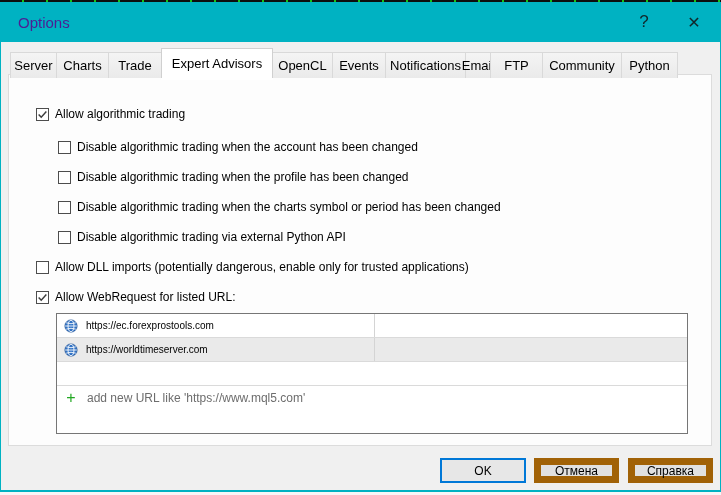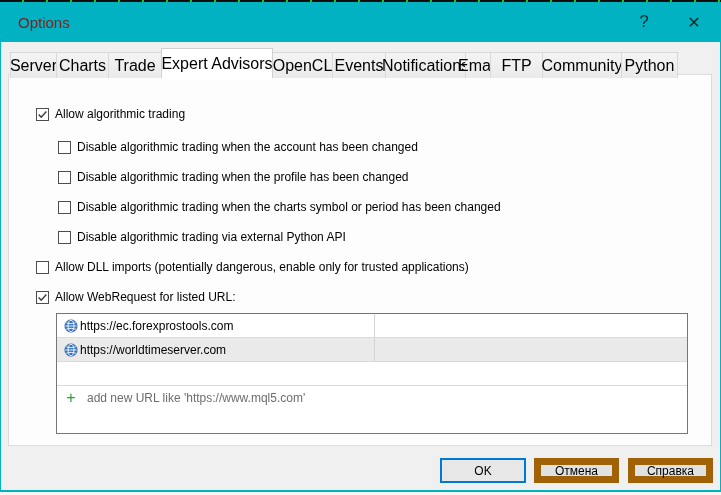--- a/index.html
+++ b/index.html
@@ -33,38 +33,38 @@
     background: #f7f7f7; z-index: 50;
   }
 
   
   .titlebar {
     position: absolute; left: 0; top: 2px; width: 721px; height: 40px;
     background: #00b2c2; color: #0c1f22;
     display: flex; align-items: center;
   }
   .titlebar .title {
-    margin-left: 18px; font-size: 15px; color: #7f1d1d;
+    margin-left: 18px; font-size: 15px; color: #4c1d95;
   }
   .tb-btn {
     position: absolute; top: 0; width: 34px; height: 40px;
     display: flex; align-items: center; justify-content: center;
     font-size: 17px; color: #10282b; cursor: default;
   }
   .tb-help  { right: 60px; }
   .tb-close { right: 10px; font-size: 16px; }
 
   
   .tabs {
     position: absolute; left: 10px; top: 48px; display: flex;
     align-items: flex-end; z-index: 3;
   }
   .tab {
     height: 26px; display: flex; align-items: center; justify-content: center;
-    font-size: 16px; color: #000;
+    font-size: 13px; color: #000;
     background: linear-gradient(#f4f4f4, #eaeaea);
     border: 1px solid #d9d9d9; border-bottom: none;
     margin-right: -1px; white-space: nowrap;
   }
   .tab:nth-child(1)  { width: 47px; }
   .tab:nth-child(2)  { width: 53px; }
   .tab:nth-child(3)  { width: 54px; }
   .tab:nth-child(4)  { width: 112px; }
   .tab:nth-child(5)  { width: 61px; }
   .tab:nth-child(6)  { width: 54px; }
@@ -106,21 +106,21 @@
   .url-row {
     height: 24px; display: flex; align-items: stretch;
     border-bottom: 1px solid #dadada; background: #fff;
   }
   .url-row.selected { background: #eaeaea; }
   .url-cell {
     width: 318px; display: flex; align-items: center;
     border-right: 1px solid #d4d4d4; padding-left: 7px;
   }
   .url-cell .icon { width: 14px; height: 14px; flex: none; }
-  .url-text { margin-left: 2px; font-size: 12px; color: #000; white-space: nowrap; }
+  .url-text { margin-left: 8px; font-size: 10px; color: #000; white-space: nowrap; }
   .rest-cell { flex: 1; }
   .add-row {
     height: 24px; display: flex; align-items: center; padding-left: 7px;
   }
   .plus-glyph {
     width: 14px; text-align: center; font-size: 16px; line-height: 14px;
     color: #22a822; flex: none;
   }
   .add-text { margin-left: 9px; font-size: 12px; color: #6d6d6d; white-space: nowrap; }
 

